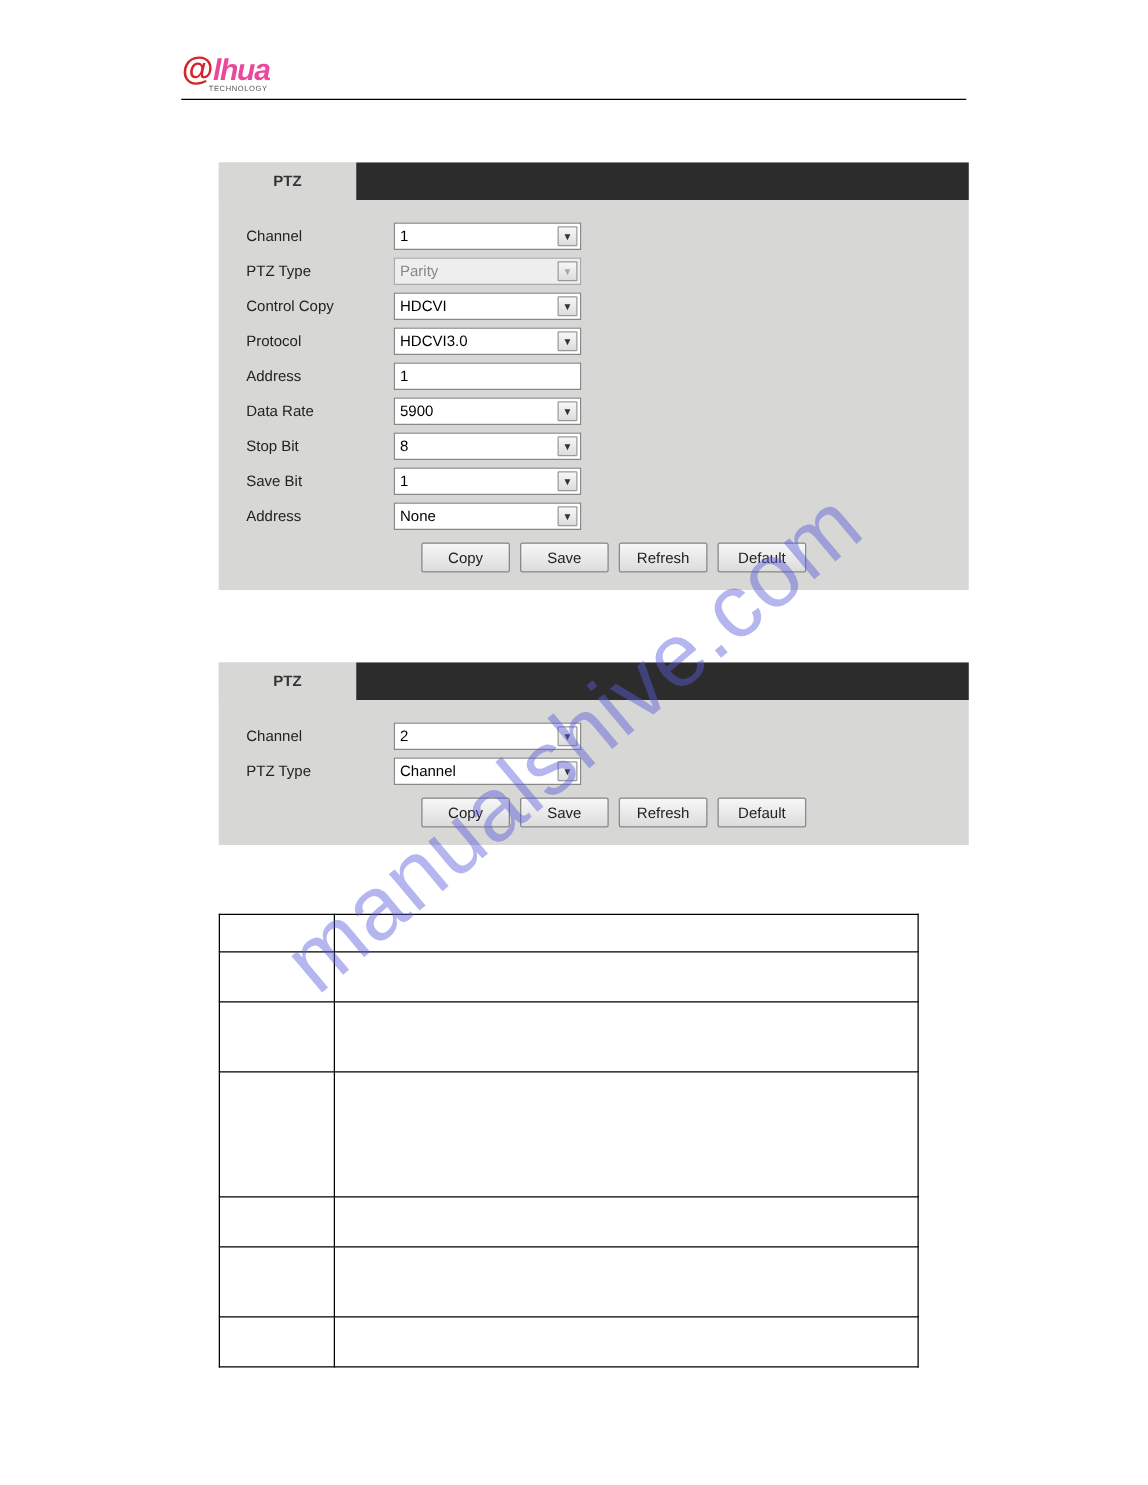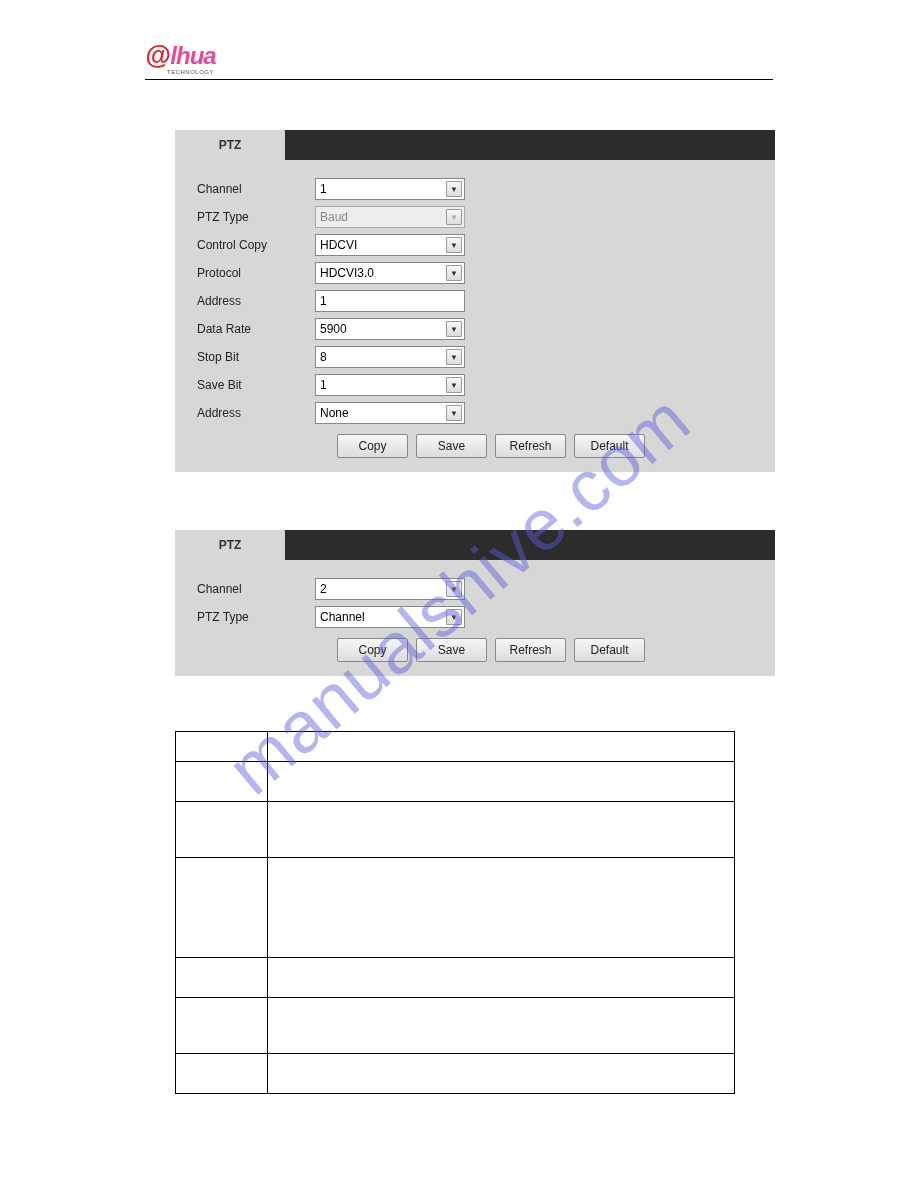--- a/index.html
+++ b/index.html
@@ -193,21 +193,21 @@
       <div class="form-row">
         <div class="form-label">Channel</div>
         <div class="select">
           <span>1</span>
           <span class="arrow">▼</span>
         </div>
       </div>
       <div class="form-row">
         <div class="form-label">PTZ Type</div>
         <div class="select disabled">
-          <span>Baud</span>
+          <span>Parity</span>
           <span class="arrow">▼</span>
         </div>
       </div>
       <div class="form-row">
         <div class="form-label">Control Copy</div>
         <div class="select">
           <span>HDCVI</span>
           <span class="arrow">▼</span>
         </div>
       </div>

